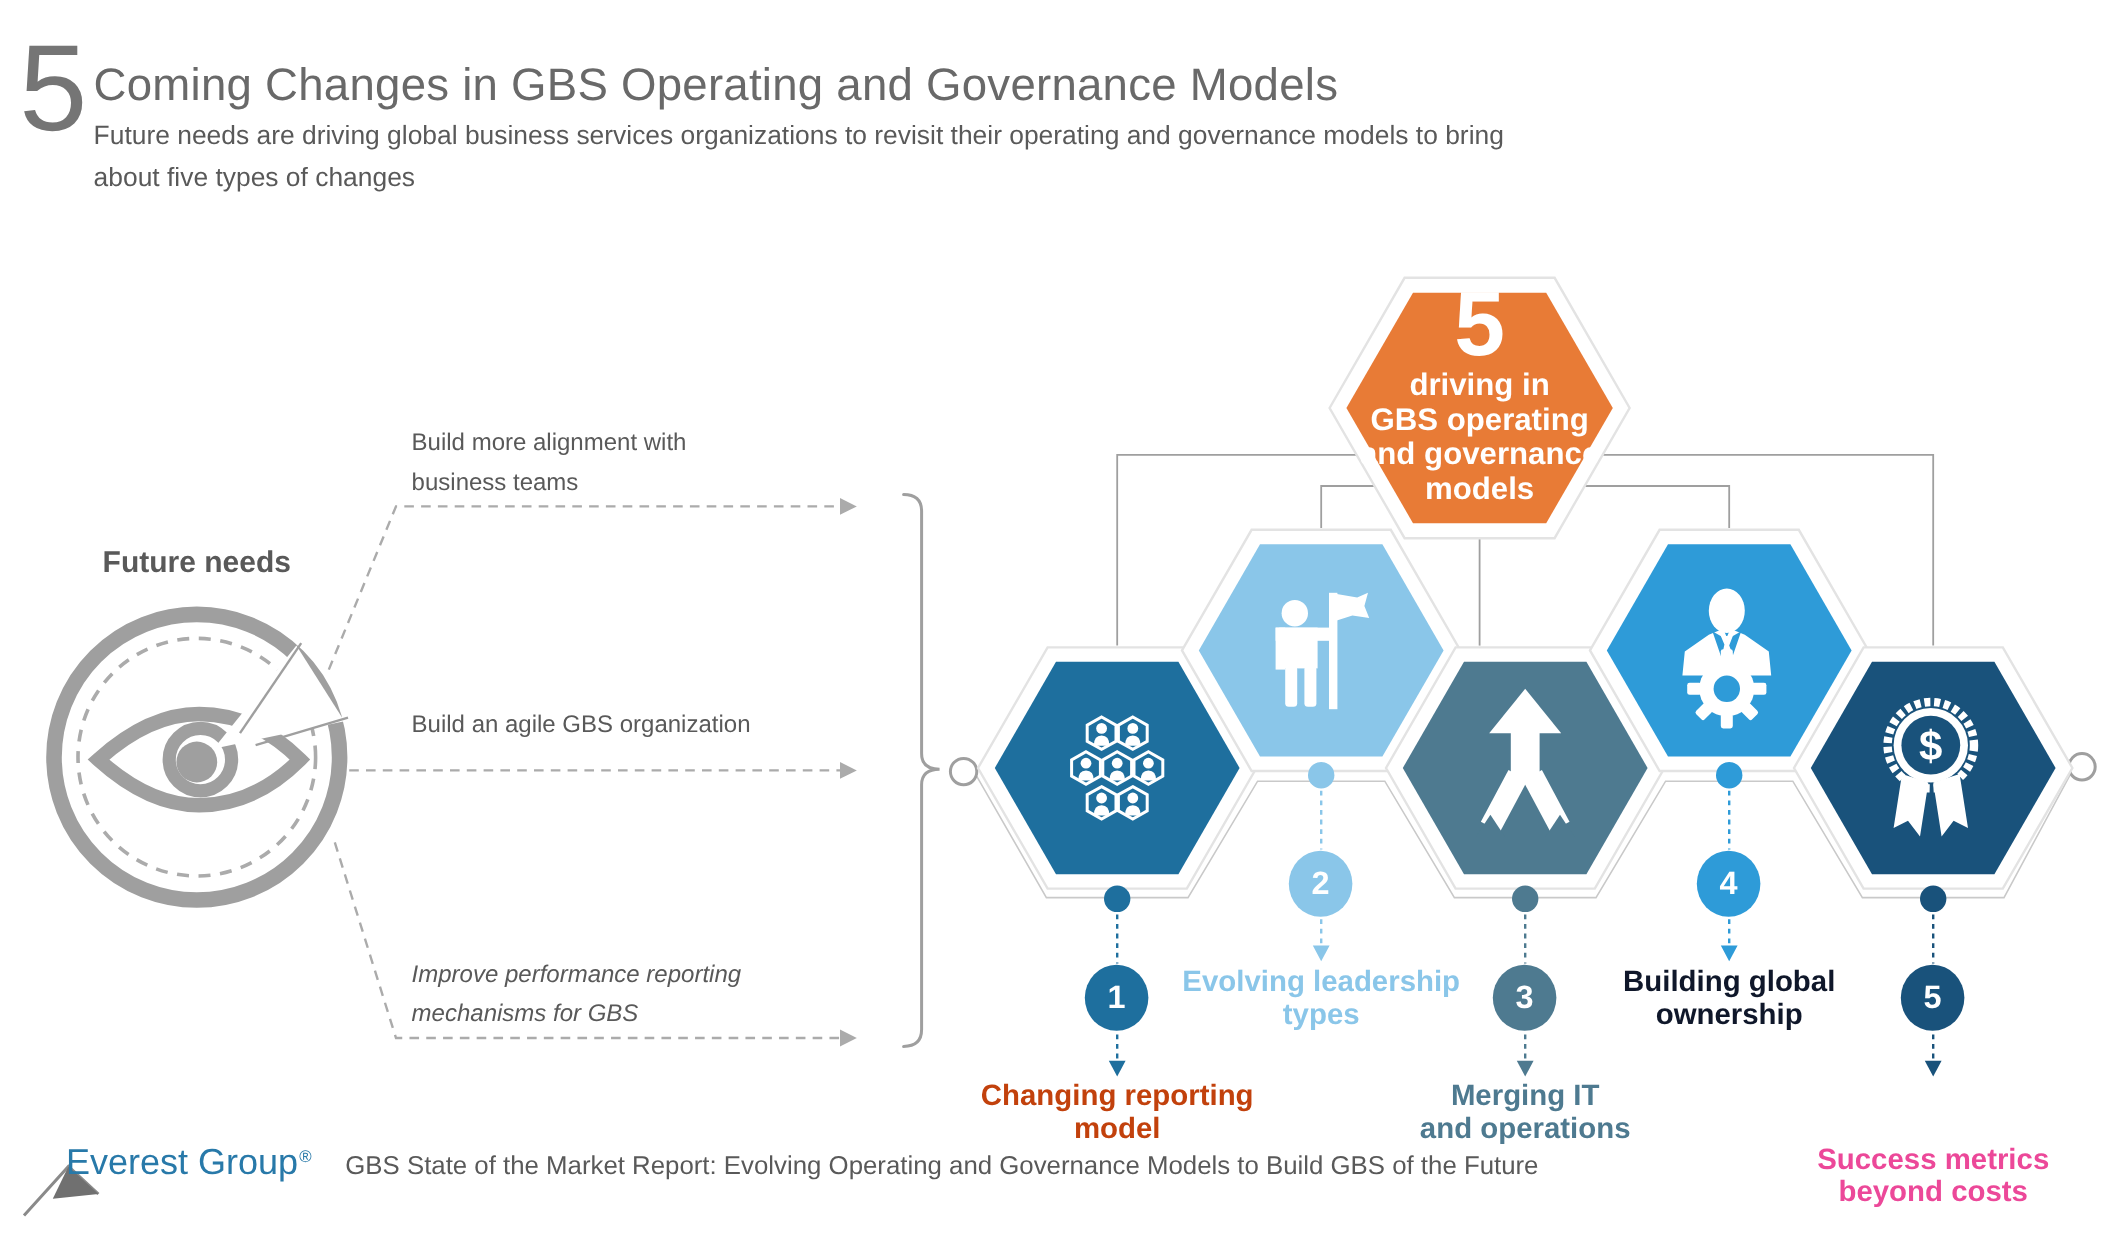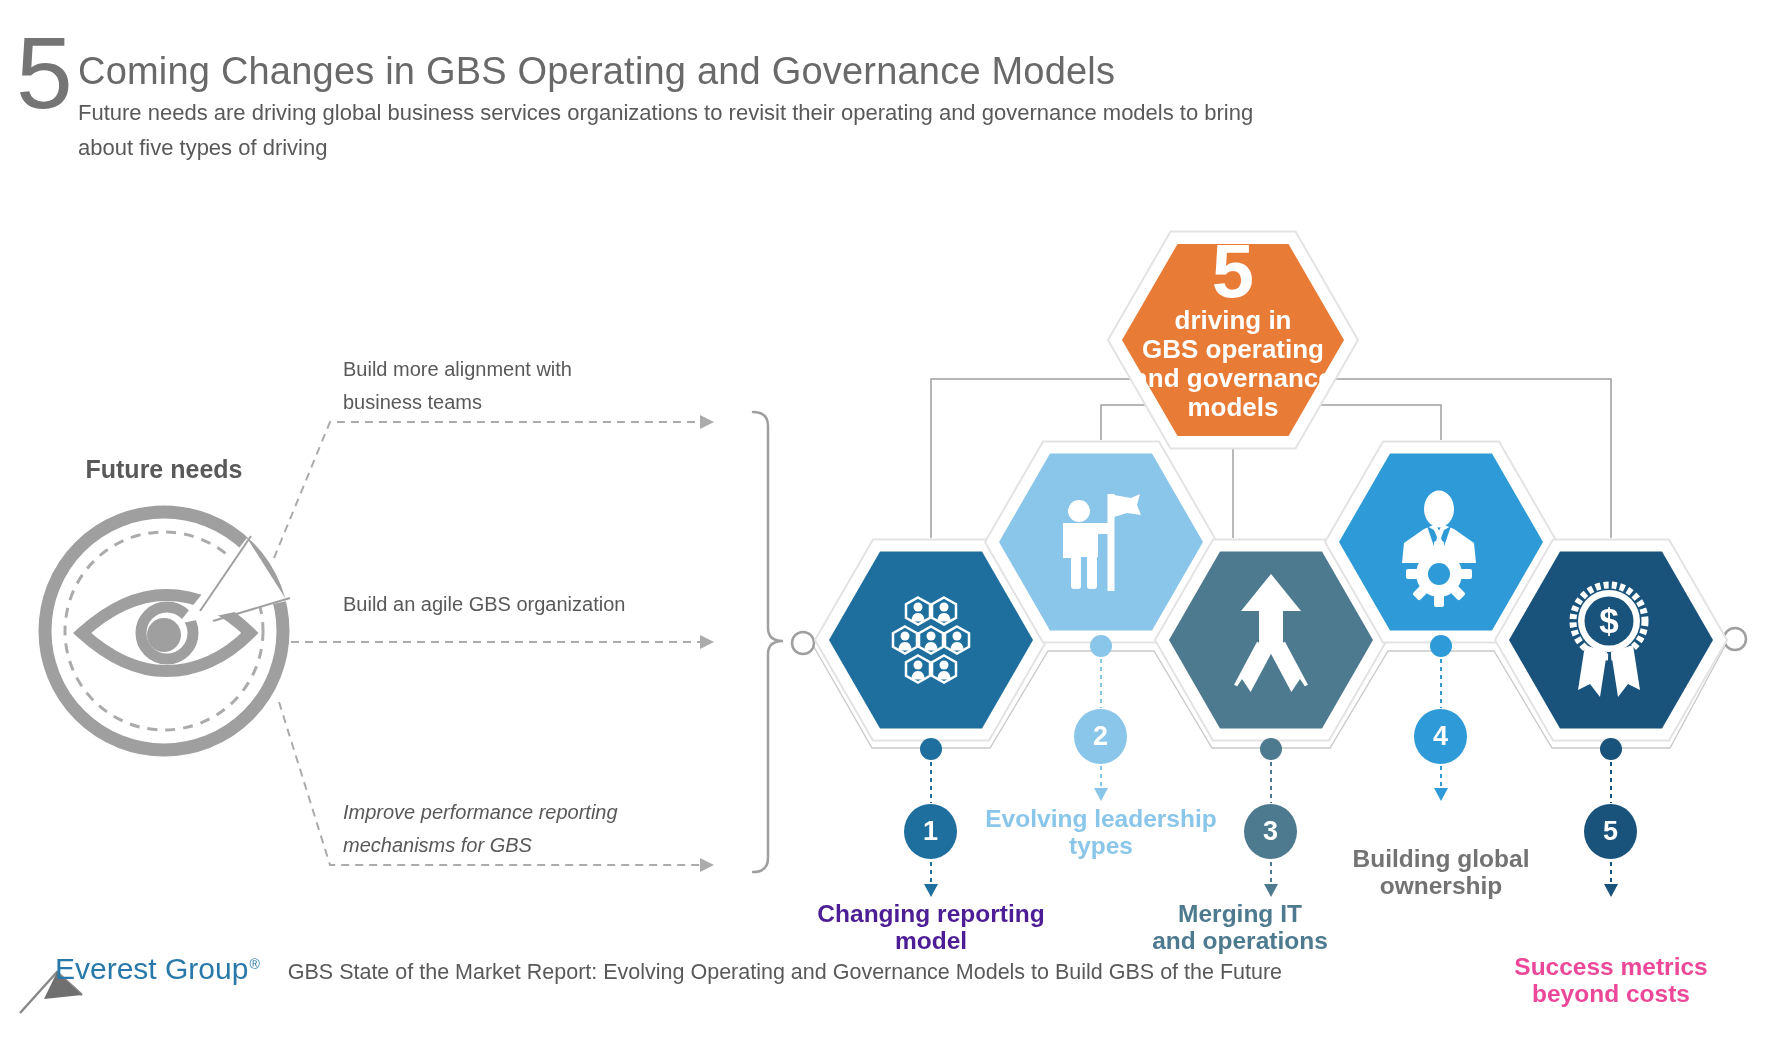--- a/index.html
+++ b/index.html
@@ -192,21 +192,21 @@
 
     <g>
       <path d="M20,1013 L57,972 L82,995" fill="none" stroke="#8A8A8A" stroke-width="2.5"></path>
       <polygon points="57,972 82,995 44,999" fill="#707070"></polygon>
     </g>
   </svg>
 
   <div class="abs hdr-num">5</div>
   <div class="abs hdr-title">Coming Changes in GBS Operating and Governance Models</div>
   <div class="abs hdr-sub" style="top:100px;">Future needs are driving global business services organizations to revisit their operating and governance models to bring</div>
-  <div class="abs hdr-sub" style="top:135px;">about five types of driving</div>
+  <div class="abs hdr-sub" style="top:135px;">about five types of changes</div>
 
   <div class="abs fn-label">Future needs</div>
 
   <div class="abs need-item" style="left:343px;top:353px;">
     <div>Build more alignment with</div>
     <div>business teams</div>
   </div>
   <div class="abs need-item" style="left:343px;top:588px;">
     <div>Build an agile GBS organization</div>
   </div>
@@ -222,33 +222,33 @@
     <div class="ln">and governance</div>
     <div class="ln">models</div>
   </div>
 
   <div class="abs step-circle" style="left: 904px; top: 804px; background: rgb(30, 111, 158);">1</div>
   <div class="abs step-circle" style="left: 1074px; top: 709px; background: rgb(138, 198, 233);">2</div>
   <div class="abs step-circle" style="left: 1244px; top: 804px; background: rgb(78, 122, 144);">3</div>
   <div class="abs step-circle" style="left: 1414px; top: 709px; background: rgb(46, 155, 216);">4</div>
   <div class="abs step-circle" style="left: 1584px; top: 804px; background: rgb(25, 82, 123);">5</div>
 
-  <div class="abs chg-label" style="left: 781px; top: 901px; color: #4c1d95;">
+  <div class="abs chg-label" style="left: 781px; top: 901px; color: #c2410c;">
     <div>Changing reporting</div>
     <div>model</div>
   </div>
   <div class="abs chg-label" style="left: 951px; top: 806px; color: rgb(138, 198, 233);">
     <div>Evolving leadership</div>
     <div>types</div>
   </div>
-  <div class="abs chg-label" style="left: 1090px; top: 901px; color: rgb(78, 122, 144);">
+  <div class="abs chg-label" style="left: 1121px; top: 901px; color: rgb(78, 122, 144);">
     <div>Merging IT</div>
     <div>and operations</div>
   </div>
-  <div class="abs chg-label" style="left: 1291px; top: 806px; color: #737373; margin-top: 40px;">
+  <div class="abs chg-label" style="left: 1291px; top: 806px; color: #0f172a;">
     <div>Building global</div>
     <div>ownership</div>
   </div>
   <div class="abs chg-label" style="left: 1461px; top: 954px; color: #ec4899;">
     <div>Success metrics</div>
     <div>beyond costs</div>
   </div>
 
   <div class="abs footer">
     <span class="brand" style="color: rgb(40, 121, 169);">Everest Group</span>

